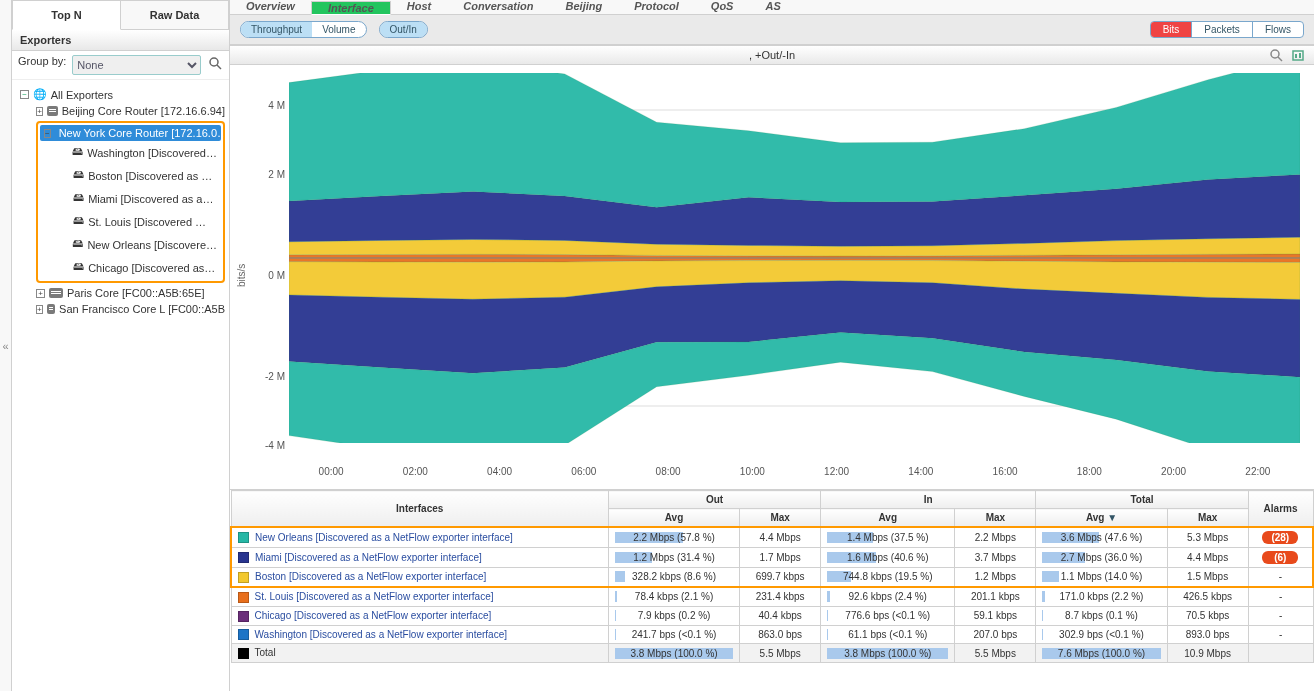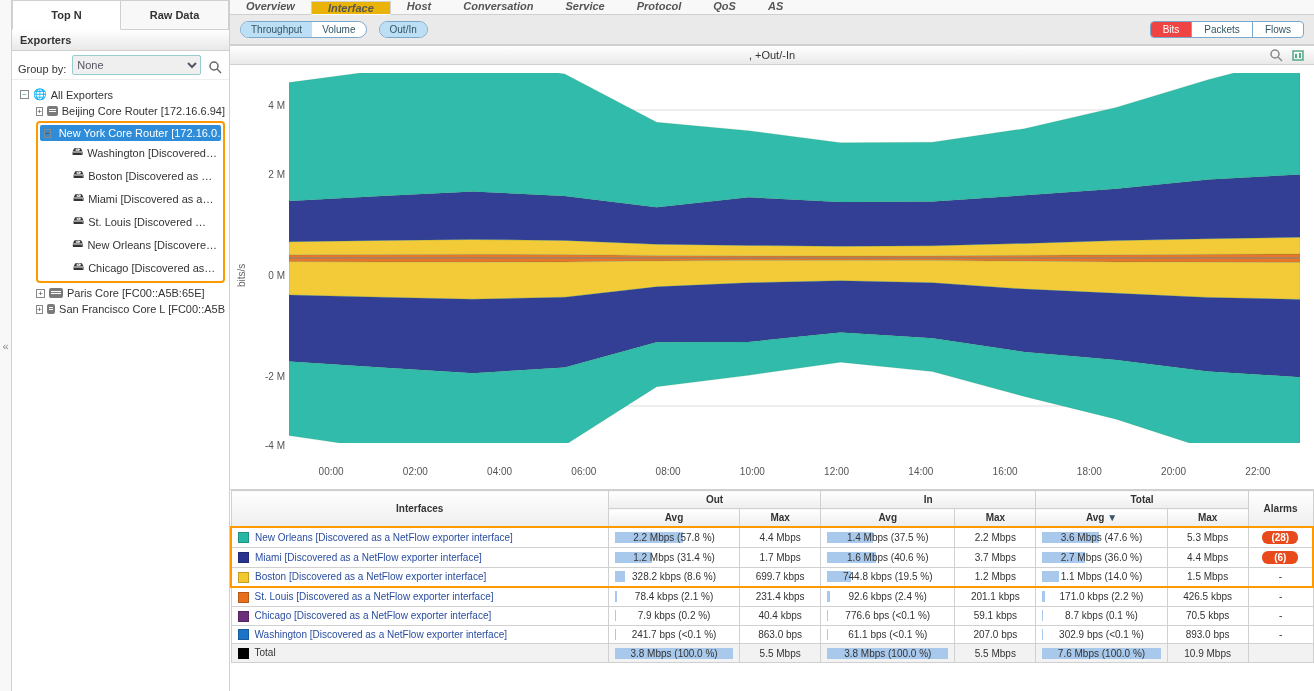--- a/index.html
+++ b/index.html
@@ -11,37 +11,37 @@
 a{color:var(--link);text-decoration:none;}
 .app{display:flex;height:691px;width:1314px;overflow:hidden;}
 .collapse-grip{width:12px;background:#f8f8f8;border-right:1px solid var(--border);display:flex;align-items:center;justify-content:center;color:#888;cursor:pointer;}
 
 .left{width:218px;border-right:1px solid var(--border);display:flex;flex-direction:column;background:#fff;}
 .tabs-row{display:flex;}
 .tab{flex:1;text-align:center;padding:8px 0;font-weight:bold;background:var(--tab-bg);border:1px solid var(--border);border-left:none;cursor:pointer;}
 .tab:first-child{border-left:1px solid var(--border);}
 .tab.active{background:#fff;border-bottom:1px solid #fff;position:relative;z-index:2;}
 .section-header{background:linear-gradient(#fff,#e8e8e8);border-bottom:1px solid var(--border);padding:4px 8px;font-weight:bold;}
-.groupby-row{display:flex;align-items:flex-end;gap:6px;padding:4px 6px;border-bottom:1px solid #eee;}
+.groupby-row{display:flex;align-items:flex-start;gap:6px;padding:4px 6px;border-bottom:1px solid #eee;}
 .groupby-row select{flex:1;height:20px;border:1px solid #9cc;border-radius:2px;color:#556;font-size:11px;}
 .icon-btn{width:16px;height:16px;display:inline-flex;align-items:center;justify-content:center;color:#666;cursor:pointer;}
 .tree{padding:6px 0 6px 4px;overflow:auto;flex:1;}
 .tree-node{display:flex;align-items:center;gap:4px;padding:2px 4px;white-space:nowrap;cursor:pointer;}
 .tree-node .exp{width:9px;height:9px;border:1px solid #888;font-size:8px;line-height:7px;text-align:center;color:#444;}
 .tree-node.root .exp{color:#2a6;}
 .tree-children{margin-left:16px;}
 .tree-node.sel{background:#2f8cd9;color:#fff;border-radius:2px;}
 .tree-highlight{border:2px solid #f90;border-radius:4px;padding:2px 2px;margin:2px 4px;}
 .router-icon{width:14px;height:10px;background:#7a7a7a;border-radius:2px;display:inline-block;position:relative;}
 .router-icon:after{content:"";position:absolute;left:2px;right:2px;top:3px;height:1px;background:#fff;box-shadow:0 2px 0 #fff;}
 
 .right{flex:1;display:flex;flex-direction:column;overflow:hidden;}
 .top-tabs{display:flex;border-bottom:1px solid var(--border);background:#f8f8f8;}
 .top-tab{padding:0 16px;font-weight:bold;color:#555;cursor:pointer;font-style:italic;}
-.top-tab.active{background:#eab308;border:1px solid var(--border);border-bottom:1px solid #fff;position:relative;top:1px;}
+.top-tab.active{background:#22c55e;border:1px solid var(--border);border-bottom:1px solid #fff;position:relative;top:1px;}
 .toolbar{display:flex;align-items:center;gap:12px;padding:6px 10px;background:#eaeaea;border-bottom:1px solid var(--border);}
 .seg-group{display:flex;border:1px solid #7aa7cc;border-radius:10px;overflow:hidden;background:#fff;}
 .seg{padding:2px 10px;font-size:10px;color:#356;cursor:pointer;}
 .seg.active{background:#bcdff5;}
 .spacer{flex:1;}
 .right-seg-group{display:flex;border:1px solid #7aa7cc;border-radius:4px;overflow:hidden;background:#fff;}
 .right-seg{padding:2px 12px;font-size:10px;color:#356;border-left:1px solid #7aa7cc;cursor:pointer;}
 .right-seg:first-child{border-left:none;}
 .right-seg.active{background:#ef4444;color:#fff;}
 .chart-titlebar{display:flex;align-items:center;justify-content:center;background:linear-gradient(#fff,#e9e9e9);border:1px solid var(--border);border-left:none;border-right:none;padding:3px 8px;position:relative;white-space:nowrap;}
@@ -157,21 +157,21 @@
         </div>
       </div>
  </div>
 
  <div class="right">
   <div class="top-tabs" id="top-tabs">
         <div class="top-tab">Overview</div>
         <div class="top-tab active">Interface</div>
         <div class="top-tab">Host</div>
         <div class="top-tab">Conversation</div>
-        <div class="top-tab">Service</div>
+        <div class="top-tab">Beijing</div>
         <div class="top-tab">Protocol</div>
         <div class="top-tab">QoS</div>
         <div class="top-tab">AS</div>
       </div>
   <div class="toolbar">
    <div class="seg-group" id="seg1">
           <div class="seg active">Throughput</div>
           <div class="seg">Volume</div>
         </div>
    <div class="seg-group" id="seg2">

